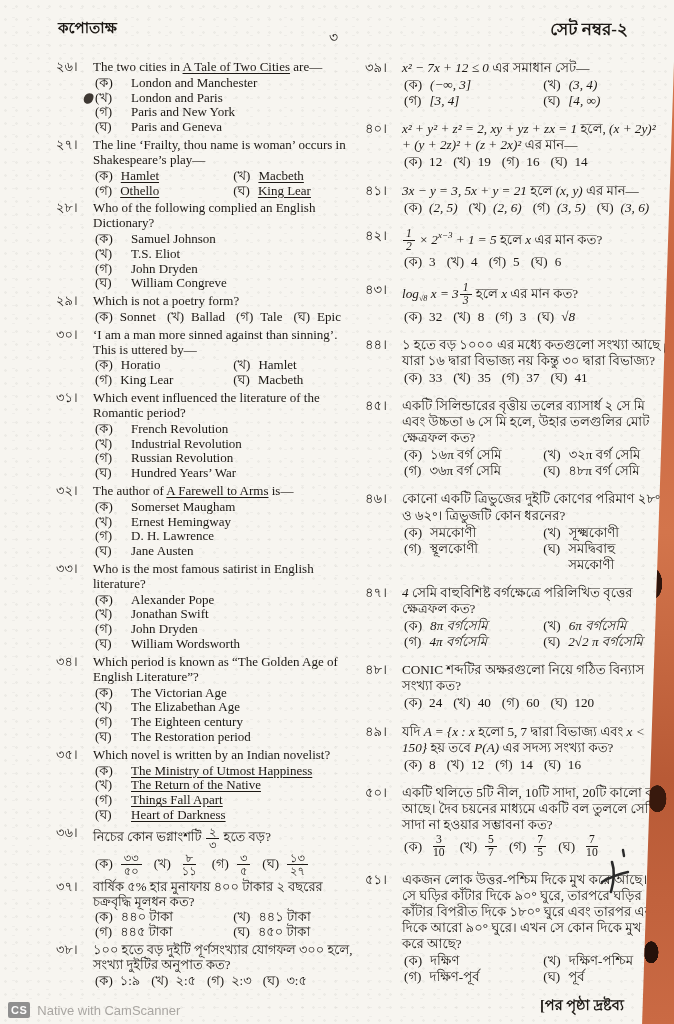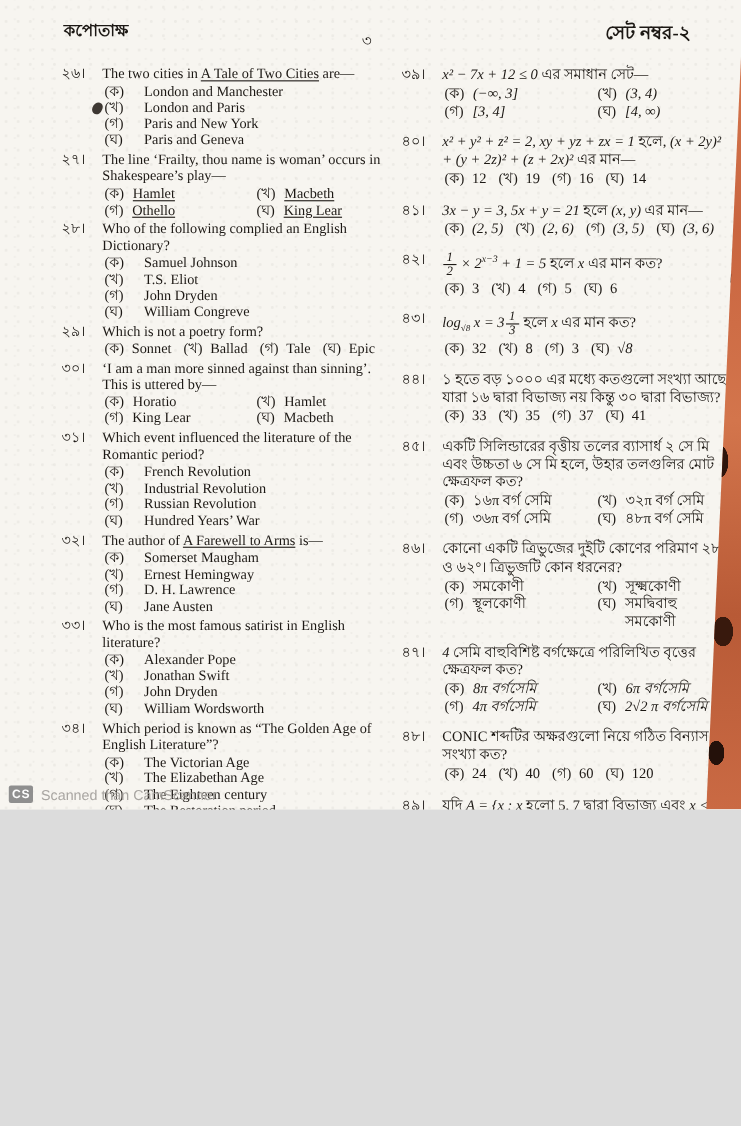--- a/index.html
+++ b/index.html
@@ -1,17 +1,17 @@
 <!DOCTYPE html>
 <html><head>
 <meta charset="utf-8">
 <style>
   html,body{margin:0;padding:0;}
   body{width:674px;height:1024px;background:#dcdcdc;font-family:"Liberation Serif", serif;}
-  .scan-page{position:relative;width:674px;height:736px;background:#f7f5f0;overflow:hidden;color:#1c1814;}
+  .scan-page{position:relative;width:674px;height:1024px;background:#f7f5f0;overflow:hidden;color:#1c1814;}
   .scan-page::before{content:"";position:absolute;inset:0;pointer-events:none;
     background-image:radial-gradient(rgba(40,35,30,0.05) 1px, transparent 1.4px),
                      radial-gradient(rgba(40,35,30,0.04) 1px, transparent 1.4px);
     background-size:11px 13px, 17px 9px;background-position:0 0,5px 4px;}
   
   .edge-band{position:absolute;top:0;right:0;width:38px;height:100%;z-index:5;
     clip-path:polygon(100% 6%, 100% 100%, 16% 100%);
     background:
       radial-gradient(ellipse 16px 30px at 62% 14%, #2f160c 0 60%, transparent 62%),
       radial-gradient(ellipse 15px 26px at 52% 34%, #3d1d10 0 60%, transparent 62%),
@@ -750,16 +750,16 @@
   <svg class="pen-x" width="42" height="52" viewBox="0 0 42 52">
     <path d="M14 14 Q18 26 13 44" stroke="#2a2a2a" stroke-width="2.6" fill="none" stroke-linecap="round"></path>
     <path d="M4 34 Q16 27 30 24" stroke="#2a2a2a" stroke-width="2.4" fill="none" stroke-linecap="round"></path>
     <path d="M25 2 L26 8" stroke="#2a2a2a" stroke-width="2.4" fill="none" stroke-linecap="round"></path>
   </svg>
 
   <div class="edge-band"></div>
 
   <div class="watermark">
     <span class="cs-badge">CS</span>
-    <span class="wm-text">Scanned than CamScanner</span>
+    <span class="wm-text">Native with CamScanner</span>
   </div>
 
 </div>
 
 </body></html>

